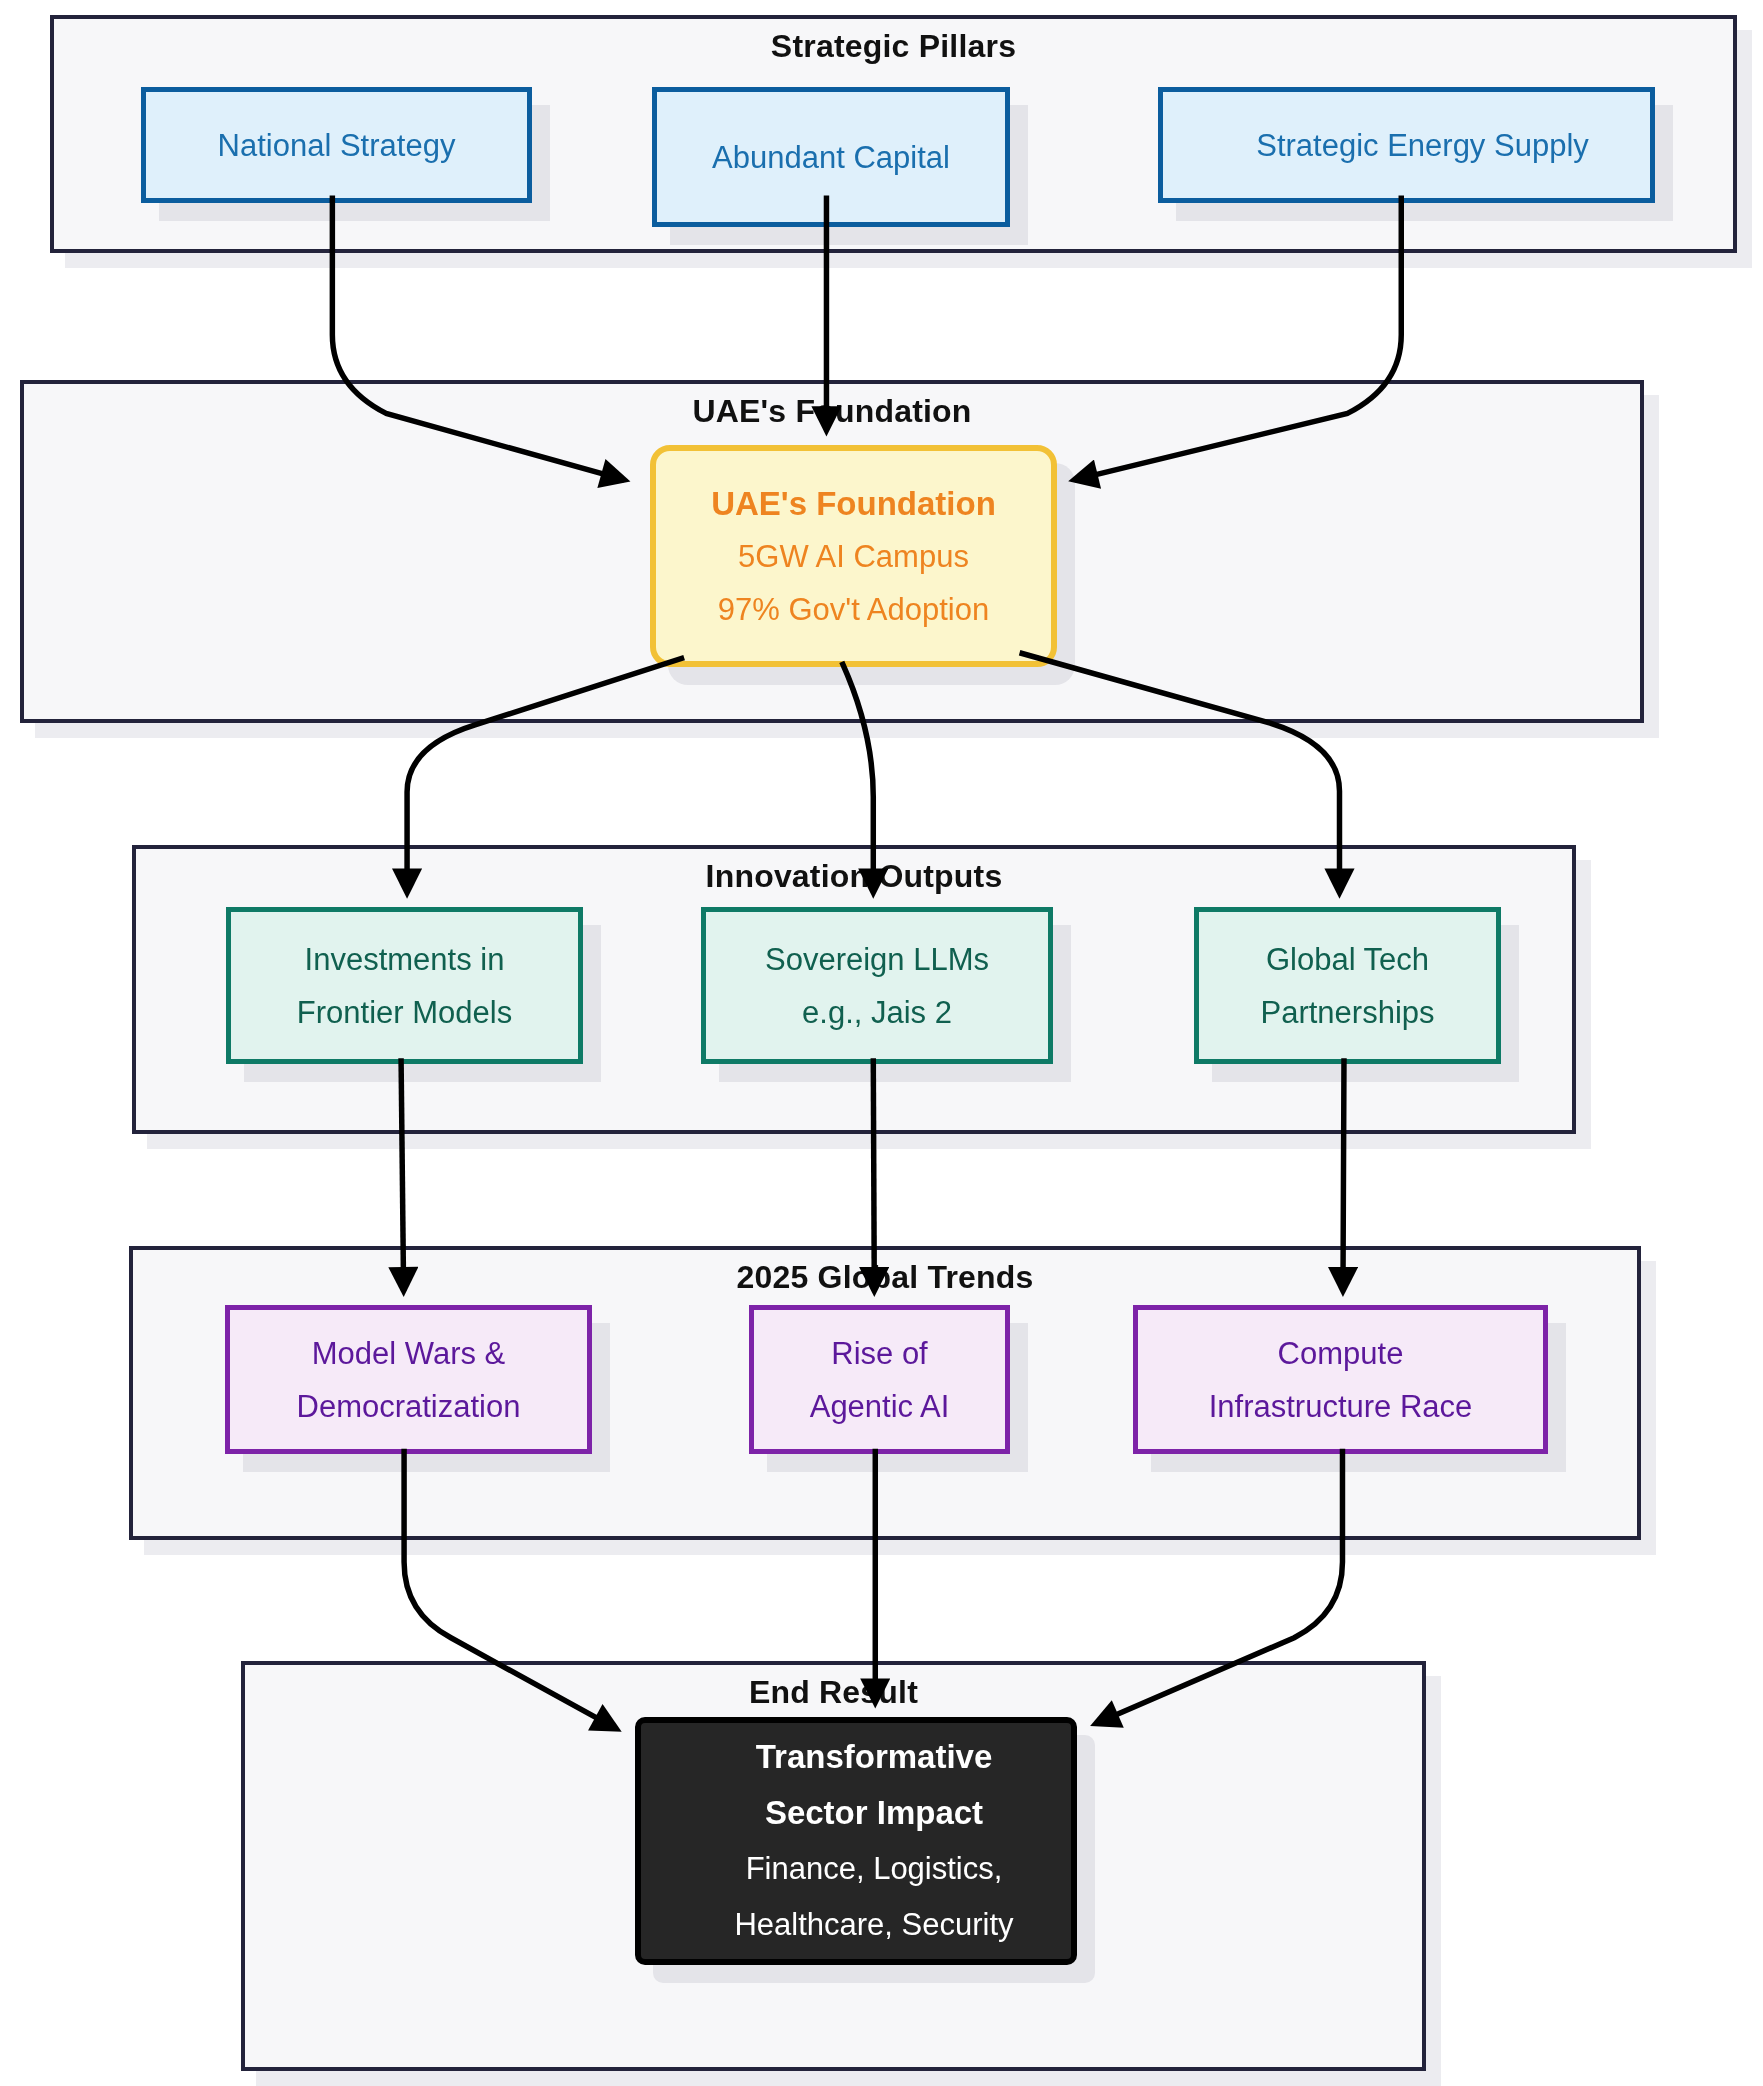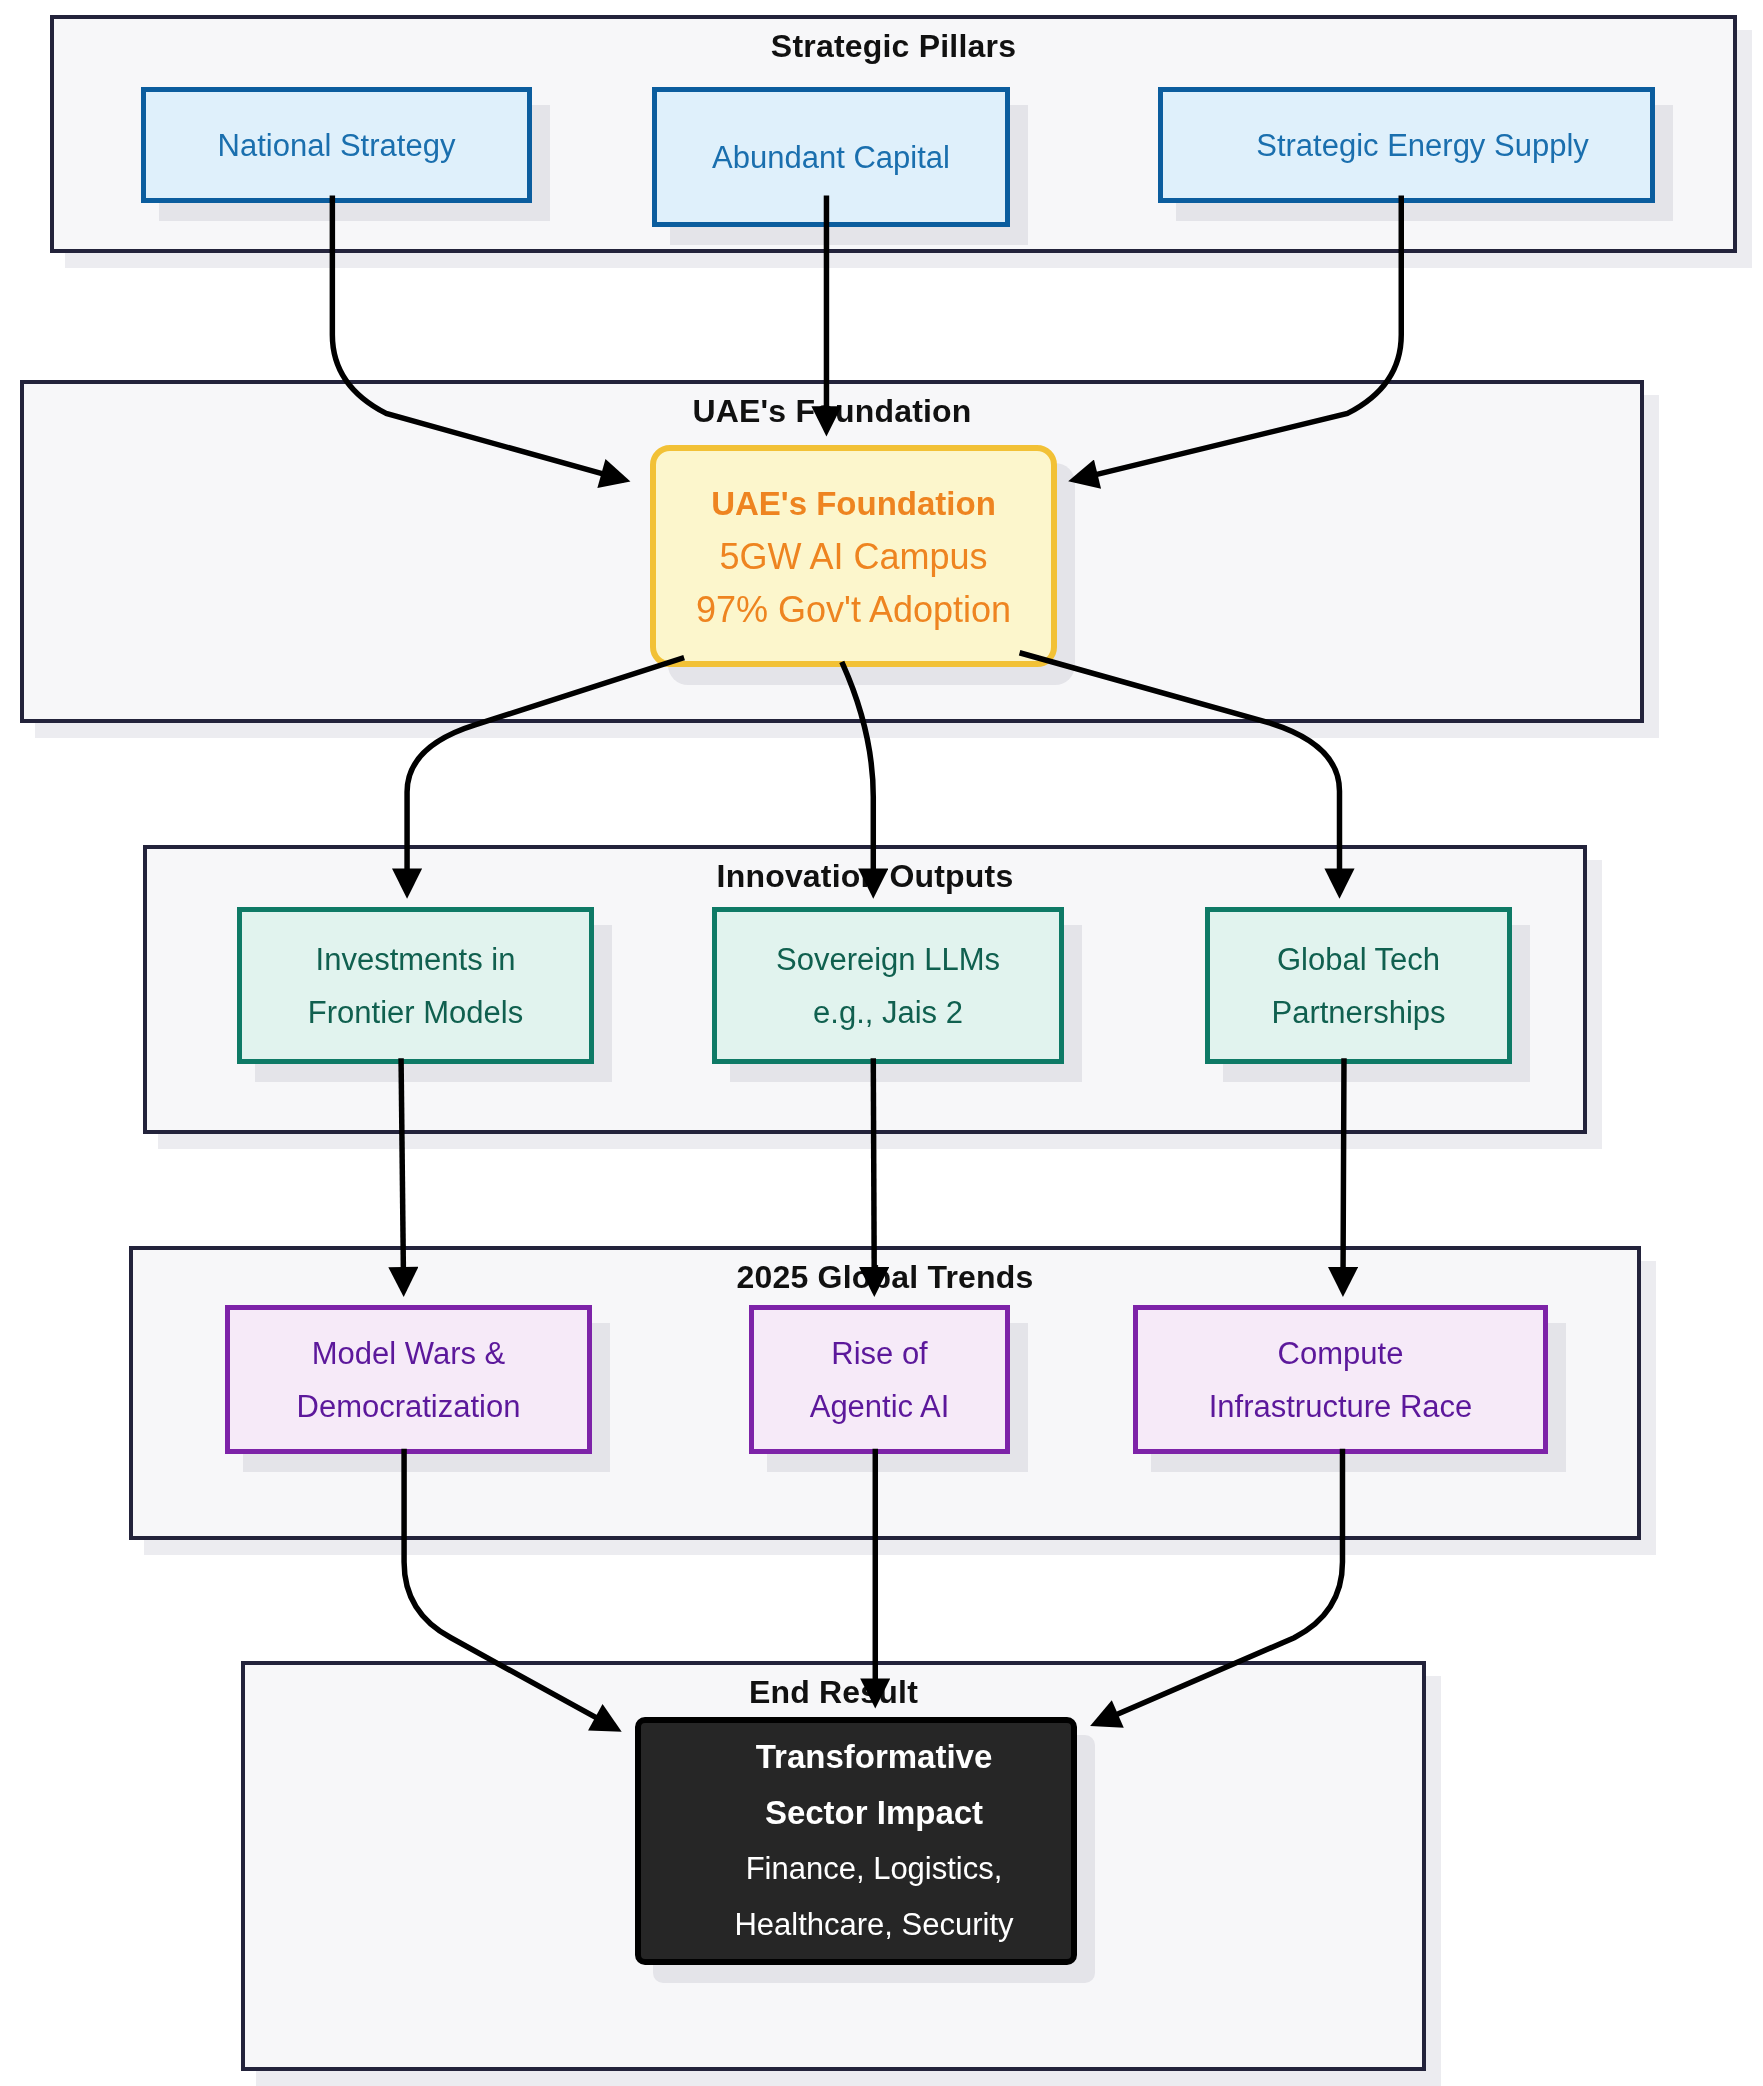--- a/index.html
+++ b/index.html
@@ -35,31 +35,31 @@
   }
   .node .l{line-height:53px; font-size:31px;}
   .node-blue{background:var(--blue-fill); border:5px solid var(--blue-border); color:var(--blue-text);}
   .node-green{background:var(--green-fill); border:5px solid var(--green-border); color:var(--green-text);}
   .node-purple{background:var(--purple-fill); border:5px solid var(--purple-border); color:var(--purple-text);}
   .node-yellow{
     background:var(--yellow-fill); border:6px solid var(--yellow-border);
     border-radius:20px; color:var(--yellow-text);
   }
   .node-yellow .heading{font-size:33px; font-weight:bold; line-height:53px;}
-  .node-yellow .l{font-size:36px; line-height:53px;}
+  .node-yellow .l{font-size:31px; line-height:53px;}
   .node-dark{
     background:var(--dark-fill); border:6px solid var(--dark-border);
     border-radius:10px; color:var(--dark-text);padding-left:36px;
   }
   .node-dark .heading{font-size:33px; font-weight:bold; line-height:56px;}
   .node-dark .l{font-size:31px; line-height:56px;}
   
   #c-pillars{left:50px; top:15px; width:1687px; height:238px;}
   #c-foundation{left:20px; top:380px; width:1624px; height:343px;}
-  #c-outputs{left:132px; top:845px; width:1444px; height:289px;margin-left:11px;}
+  #c-outputs{left:132px; top:845px; width:1444px; height:289px;}
   #c-trends{left:129px; top:1246px; width:1512px; height:294px;}
   #c-result{left:241px; top:1661px; width:1185px; height:410px;}
   
   #n-national{left:87px; top:68px; width:391px; height:116px;}
   #n-capital{left:598px; top:68px; width:358px; height:140px;}
   #n-energy{left:1104px; top:68px; width:497px; height:116px;padding-left:32px;}
   #n-foundation{left:626px; top:61px; width:407px; height:222px;}
   #n-frontier{left:90px; top:58px; width:357px; height:157px;}
   #n-sovereign{left:565px; top:58px; width:352px; height:157px;}
   #n-partnerships{left:1058px; top:58px; width:307px; height:157px;}

